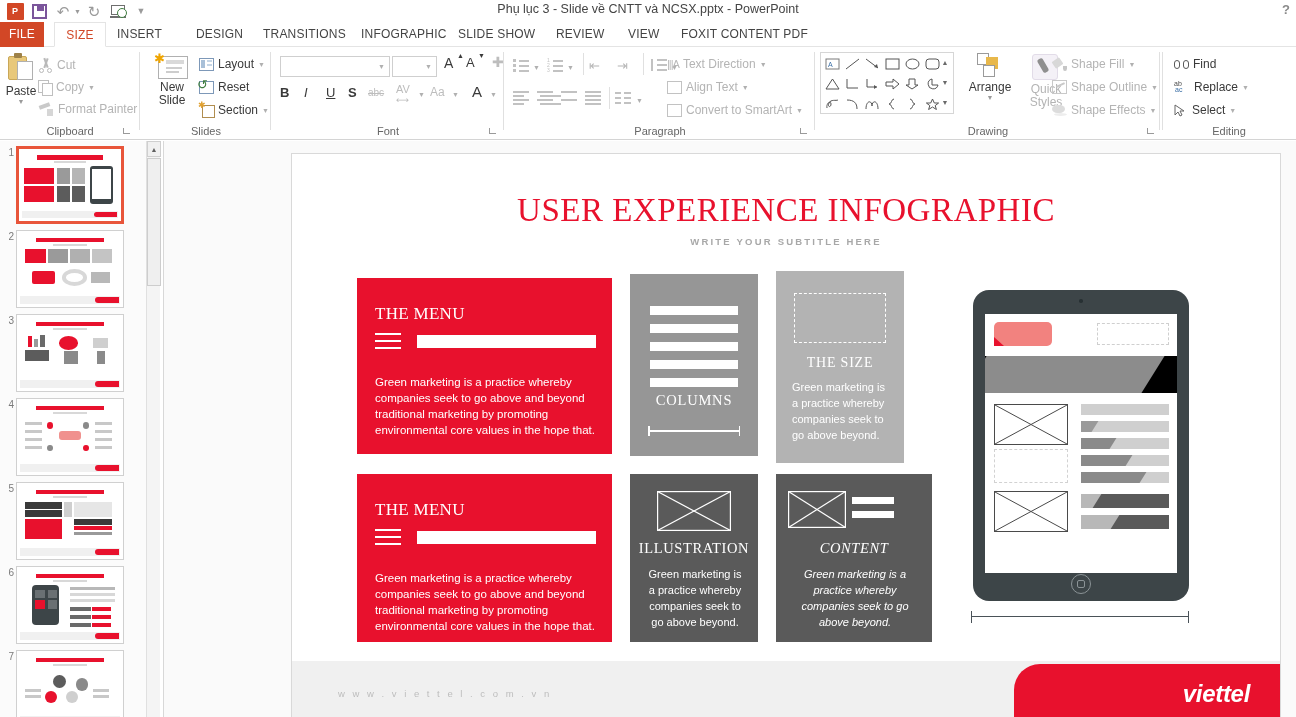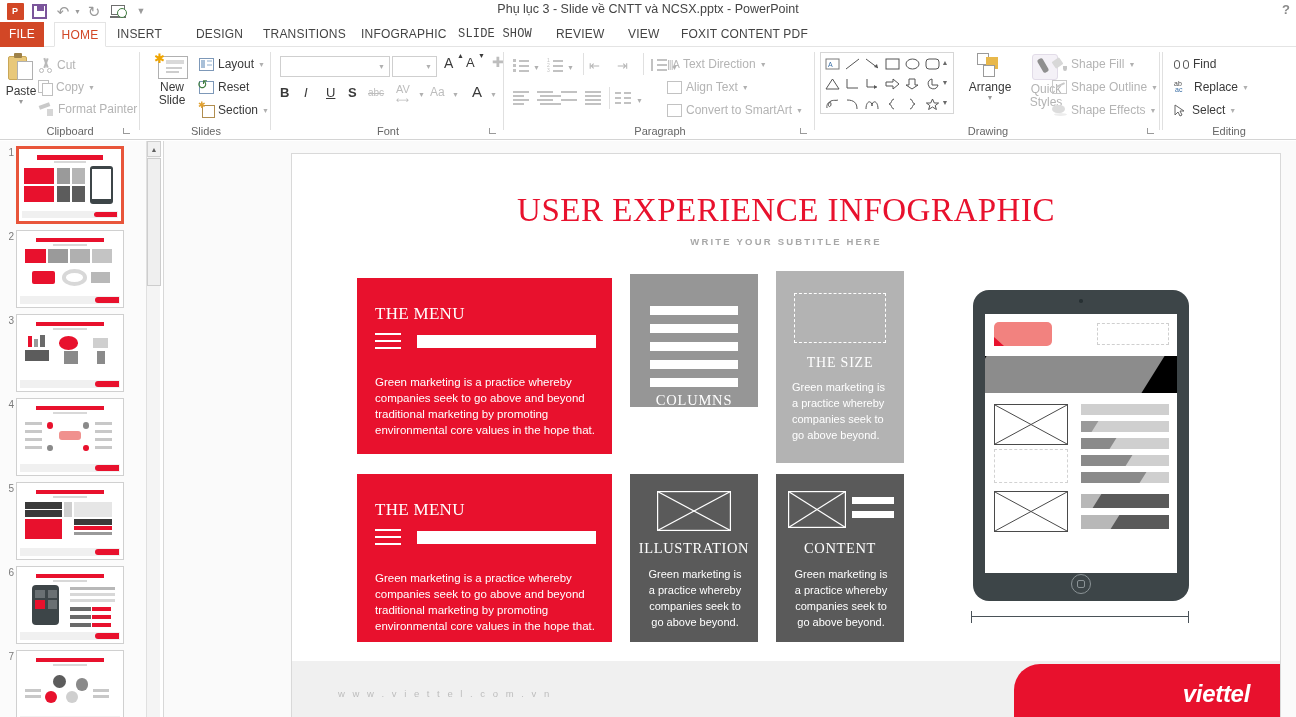--- a/index.html
+++ b/index.html
@@ -240,26 +240,26 @@
     <div class="qat-btn">
         <span class="tiny-caret" style="font-size:9px;">▼</span>
       </div>
   </div>
   <div id="winTitle">Phụ lục 3 - Slide về CNTT và NCSX.pptx - PowerPoint</div>
   <div id="helpBtn">?</div>
 </div>
 
 <div id="tabstrip">
   <div class="tab file" style="left:0;">FILE</div>
-  <div class="tab active" style="left:54px;width:52px;text-align:center;padding:0;">HOME</div>
+  <div class="tab active" style="left:54px;width:52px;text-align:center;padding:0;">SIZE</div>
   <div class="tab" style="left:106px;">INSERT</div>
   <div class="tab" style="left:185px;">DESIGN</div>
   <div class="tab" style="left:252px;">TRANSITIONS</div>
   <div class="tab" style="left:350px;">INFOGRAPHIC</div>
-  <div class="tab" style="left:447px;font-family:Liberation Mono, monospace;">SLIDE SHOW</div>
+  <div class="tab" style="left:447px;">SLIDE SHOW</div>
   <div class="tab" style="left:545px;">REVIEW</div>
   <div class="tab" style="left:617px;">VIEW</div>
   <div class="tab" style="left:670px;">FOXIT CONTENT PDF</div>
 </div>
 
 <div id="ribbon">
 
   <div class="grp" style="left:0; width:140px;">
     <div class="bigbtn" style="left:0px; top:6px; width:42px;">
       <div class="ic-paste" style="margin:0 auto;">
@@ -732,21 +732,21 @@
       <div class="rp-h">THE MENU</div>
       <div class="rp-burger">
           <span style="top:0;"></span>
           <span style="top:7px;"></span>
           <span style="top:14px;"></span>
         </div>
       <div class="rp-bar"></div>
       <div class="rp-body">Green marketing is a practice whereby companies seek to go above and beyond traditional marketing by promoting environmental core values in the hope that.</div>
     </div>
 
-    <div class="panel gray-panel" style="left:338px; top:120px; width:128px; height:133px;">
+    <div class="panel gray-panel" style="left:338px; top:120px; width:128px; height:182px;">
       <div class="gp-lines">
         <span></span>
           <span></span>
           <span></span>
           <span></span>
           <span></span>
       </div>
       <div class="gp-cap">COLUMNS</div>
       <div class="gp-meas">
           <div class="bar"></div>
@@ -777,21 +777,21 @@
         <svg width="74" height="40">
             <rect x="0.5" y="0.5" width="73" height="39" fill="none" stroke="#fff" stroke-width="1.4"></rect>
             <line x1="0.5" y1="0.5" x2="73.5" y2="39.5" stroke="#fff" stroke-width="1.2"></line>
             <line x1="73.5" y1="0.5" x2="0.5" y2="39.5" stroke="#fff" stroke-width="1.2"></line>
           </svg>
       </div>
       <div class="dp-cap" style="top:66px;">ILLUSTRATION</div>
       <div class="dp-body" style="top:92px;">Green marketing is a practice whereby companies seek to go above beyond.</div>
     </div>
 
-    <div class="panel dgray-panel" style="left:484px; top:320px; width:128px; height:168px;">
+    <div class="panel dgray-panel" style="left:484px; top:320px; width:156px; height:168px;font-style:italic;">
       <div style="position:absolute;left:12px;top:17px;width:58px;height:37px;">
         <svg width="58" height="37">
             <rect x="0.5" y="0.5" width="57" height="36" fill="none" stroke="#fff" stroke-width="1.4"></rect>
             <line x1="0.5" y1="0.5" x2="57.5" y2="36.5" stroke="#fff" stroke-width="1.2"></line>
             <line x1="57.5" y1="0.5" x2="0.5" y2="36.5" stroke="#fff" stroke-width="1.2"></line>
           </svg>
       </div>
       <div style="position:absolute;left:76px;top:23px;width:42px;height:7px;background:#fff;"></div>
       <div style="position:absolute;left:76px;top:37px;width:42px;height:7px;background:#fff;"></div>
       <div class="dp-cap" style="top:66px;">CONTENT</div>

